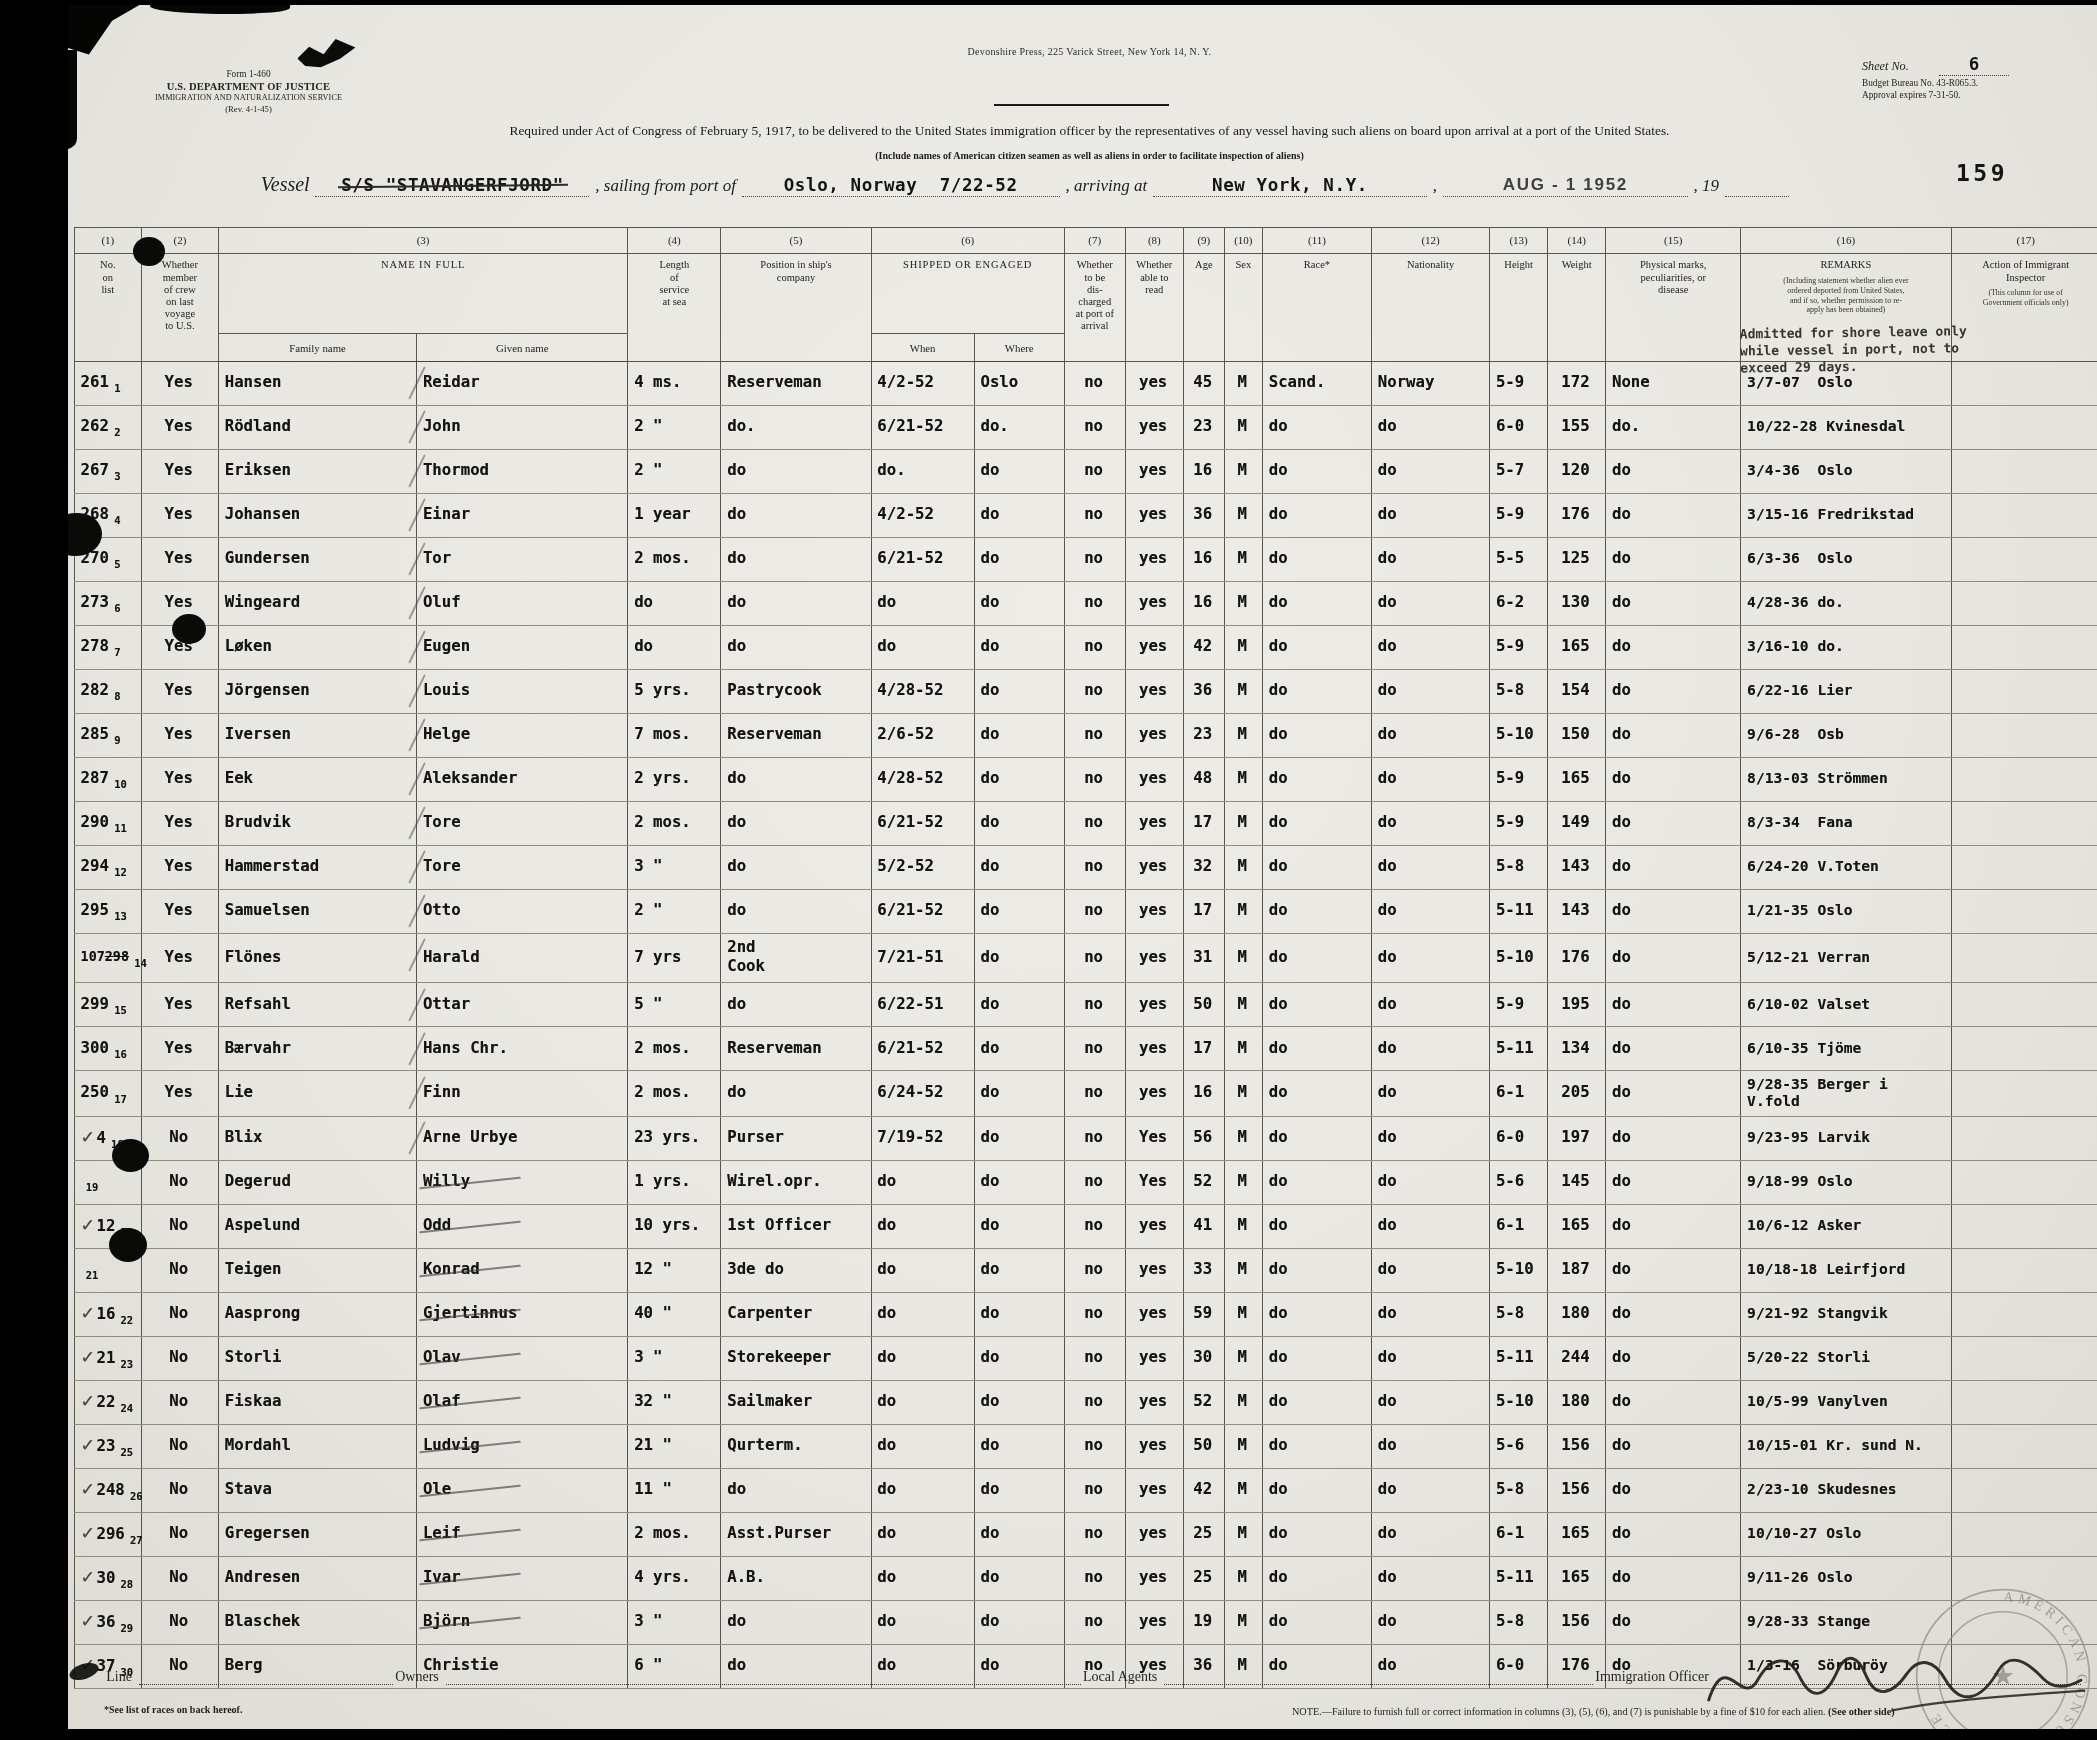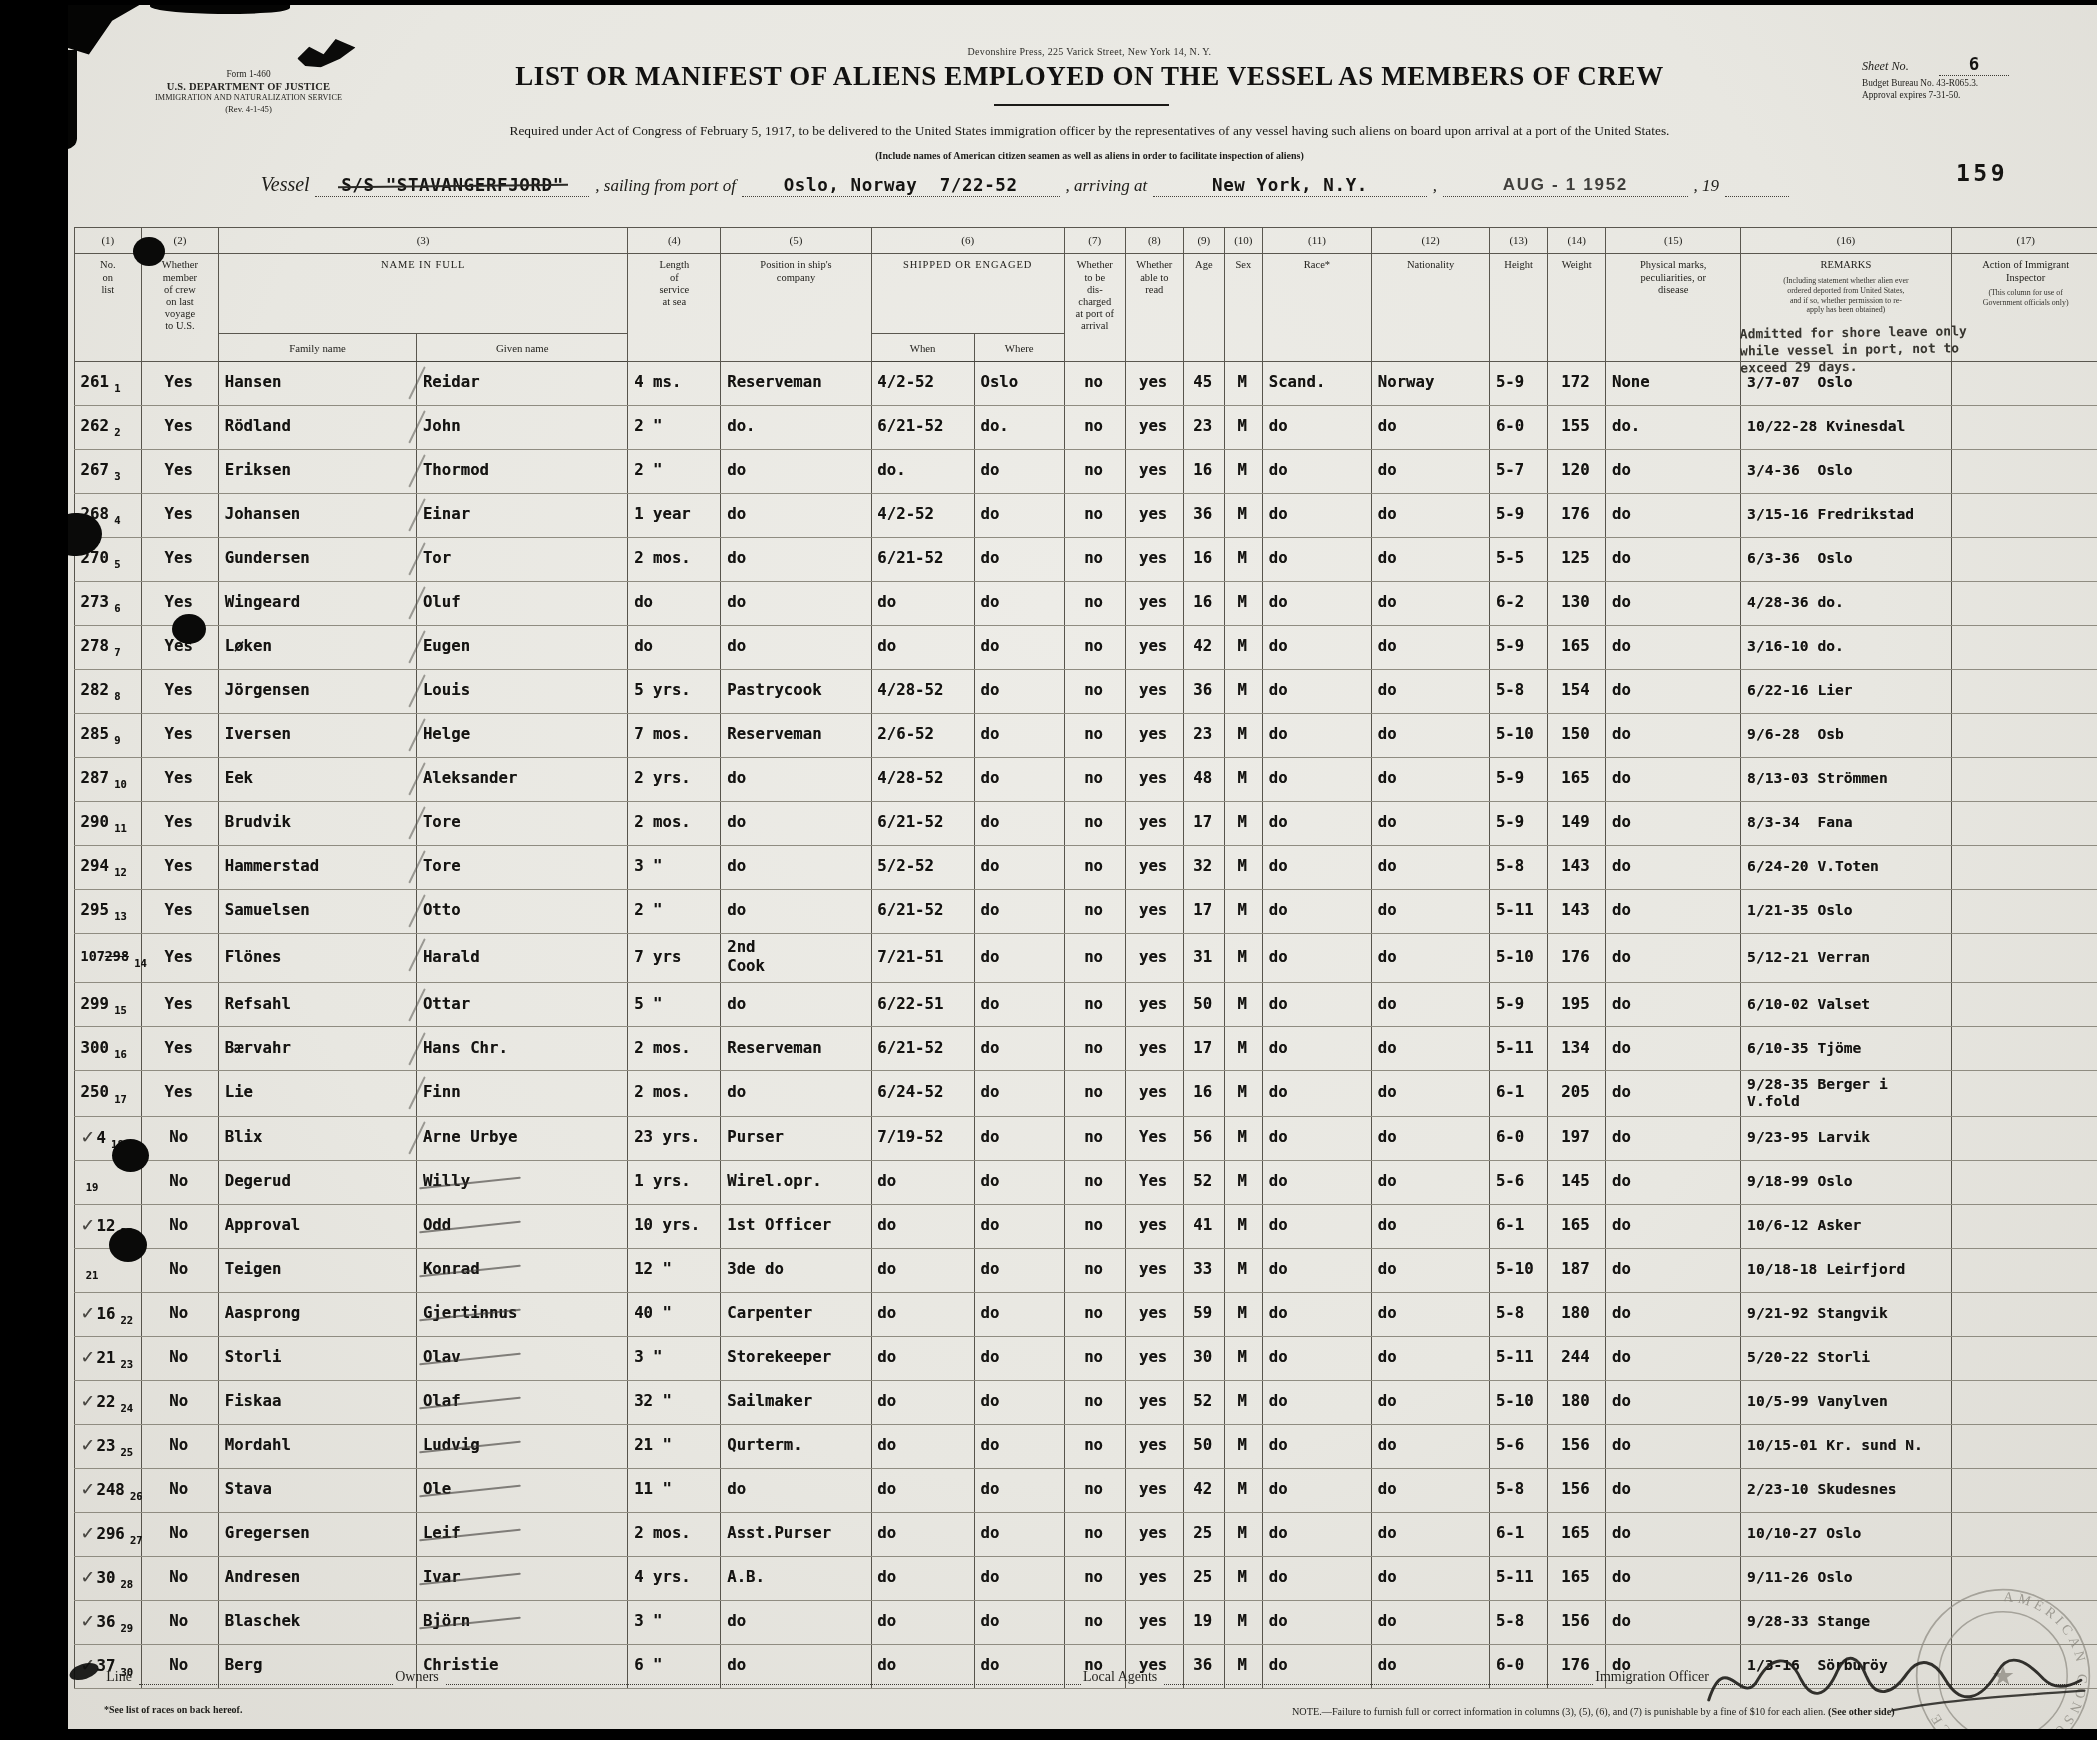--- a/index.html
+++ b/index.html
@@ -113,21 +113,20 @@
     <div class="fi4">(Rev. 4-1-45)</div>
   </div>
   <div class="sheet-block">
     <div class="sheet-line">
       <span>Sheet No.</span>
       <span class="sheet-no tw">6</span>
     </div>
     <div class="budget">Budget Bureau No. 43-R065.3.</div>
     <div class="budget">Approval expires 7-31-50.</div>
   </div>
-  <h1 class="title">LIST OR MANIFEST OF ALIENS EMPLOYED ON THE VESSEL AS MEMBERS OF CREW</h1>
   <div class="title-underline"></div>
   <div class="required">Required under Act of Congress of February 5, 1917, to be delivered to the United States immigration officer by the representatives of any vessel having such aliens on board upon arrival at a port of the United States.</div>
   <div class="include">(Include names of American citizen seamen as well as aliens in order to facilitate inspection of aliens)</div>
   <div class="pagestamp tw">159</div>
 
   <div class="voyage">
     <span class="lbl vessel-lbl">Vessel</span>
     <span class="seg seg-vessel"><span class="tw struck">S/S "STAVANGERFJORD"</span></span>
     <span class="lbl">, sailing from port of</span>
     <span class="seg seg-port"><span class="tw">Oslo, Norway  7/22-52</span></span>
@@ -638,21 +637,21 @@
           <td class="c-nationality">do</td>
           <td class="c-height">5-6</td>
           <td class="c-weight">145</td>
           <td class="c-marks">do</td>
           <td class="c-remarks">9/18-99 Oslo</td>
           <td class="c-action"></td>
         </tr>
         <tr>
           <td class="c-no"><span class="lcheck">✓</span><span class="nmain">12</span><span class="nsub">20</span></td>
           <td class="c-crew_last">No</td>
-          <td class="c-family">Approval</td>
+          <td class="c-family">Aspelund</td>
           <td class="c-given"><span class="gstrike"></span>Odd</td>
           <td class="c-service">10 yrs.</td>
           <td class="c-position">1st Officer</td>
           <td class="c-when">do</td>
           <td class="c-where">do</td>
           <td class="c-discharged">no</td>
           <td class="c-read">yes</td>
           <td class="c-age">41</td>
           <td class="c-sex">M</td>
           <td class="c-race">do</td>

